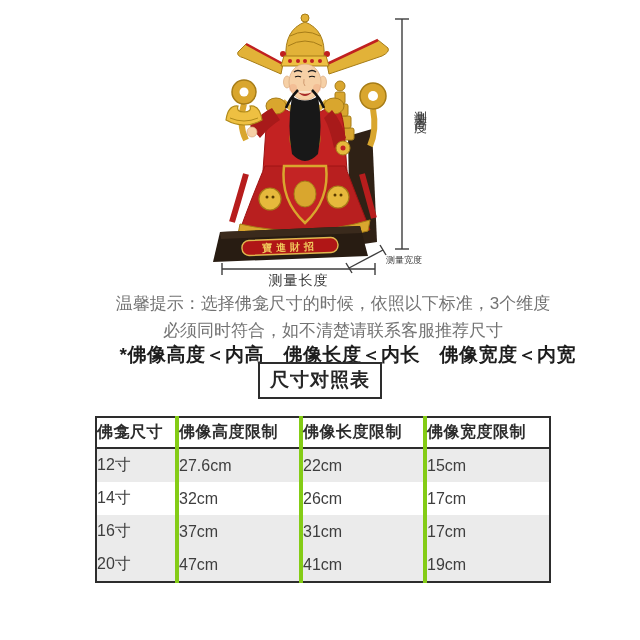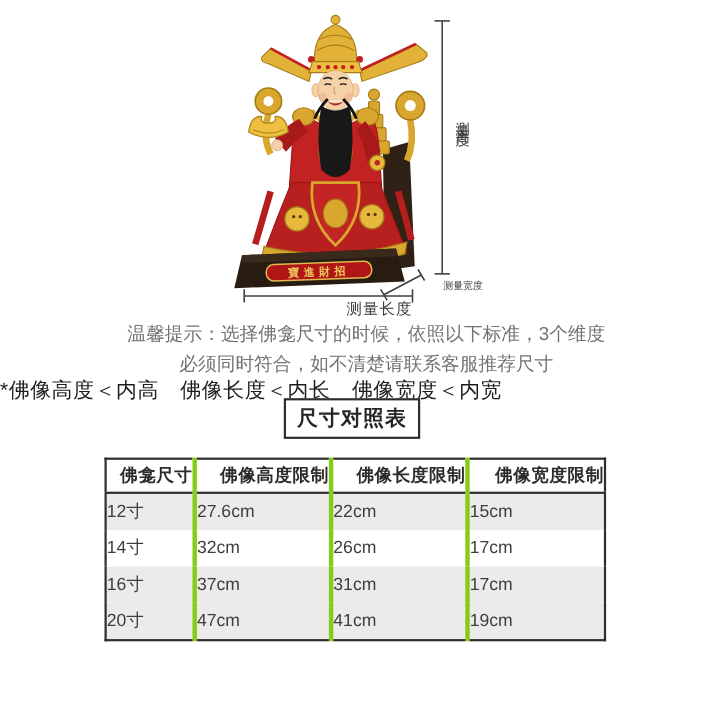--- a/index.html
+++ b/index.html
@@ -5,33 +5,33 @@
   html,body{margin:0;padding:0;background:#fff;}
   body{width:640px;height:640px;font-family:"Liberation Sans","DejaVu Sans",sans-serif;color:#3d3d3d;}
   .canvas{position:relative;width:640px;height:640px;background:#fff;overflow:hidden;}
 
   
   .figure-area{position:absolute;left:0;top:0;width:640px;height:290px;}
   .statue-svg{position:absolute;left:180px;top:6px;}
   .measure-overlay{position:absolute;left:0;top:0;width:640px;height:300px;pointer-events:none;}
   .measure-overlay line{stroke:#3d3d3d;stroke-width:1.4;}
   .label-height{position:absolute;left:411px;top:100px;writing-mode:vertical-rl;font-size:13px;letter-spacing:3px;color:#3b3b3b;}
-  .label-length{position:absolute;left:222px;top:272px;width:153px;text-align:right;font-size:14px;letter-spacing:1px;color:#3b3b3b;}
-  .label-width{position:absolute;left:403px;top:254px;font-size:9px;color:#3b3b3b;}
+  .label-length{position:absolute;left:222px;top:272px;width:153px;text-align:center;font-size:14px;letter-spacing:1px;color:#3b3b3b;}
+  .label-width{position:absolute;left:386px;top:254px;font-size:9px;color:#3b3b3b;}
 
   
   .notice{position:absolute;left:0;top:290px;width:640px;text-align:center;font-size:17px;line-height:27px;color:#737373;padding-left:13px;}
-  .rule-line{position:absolute;left:0;top:342px;width:576px;text-align:left;font-size:19px;font-weight:400;color:#1d1d1d;letter-spacing:.5px;}
+  .rule-line{position:absolute;left:0;top:342px;width:576px;text-align:right;font-size:19px;font-weight:700;color:#1d1d1d;letter-spacing:.5px;}
 
   
   .title-box{position:absolute;left:50%;transform:translateX(-50%);top:362px;border:2px solid #2d2d2d;padding:3px 10px 4px;font-size:19px;font-weight:600;color:#262626;letter-spacing:1px;background:#fff;white-space:nowrap;}
 
   
   table.size-table{position:absolute;left:95px;top:416px;border-collapse:collapse;table-layout:fixed;border:2px solid #2d2d2d;}
-  .size-table th{width:120px;height:29px;background:#fff;font-size:16px;font-weight:600;color:#2c2c2c;letter-spacing:.5px;text-align:right;border-bottom:2px solid #2d2d2d;padding:0;}
+  .size-table th{width:120px;height:29px;background:#fff;font-size:16px;font-weight:600;color:#2c2c2c;letter-spacing:.5px;text-align:left;border-bottom:2px solid #2d2d2d;padding:0;}
   .size-table th:first-child{width:78px;}
   .size-table td{height:33px;font-size:16px;color:#3e3e3e;text-align:left;padding:0;}
   .size-table th + th, .size-table td + td{border-left:4px solid #84cc16;}
   .size-table tr.stripe td{background:#ebebeb;}
   .size-table tr.plain td{background:#ffffff;}
 </style>
 </head>
 <body>
 
 <div class="canvas">

